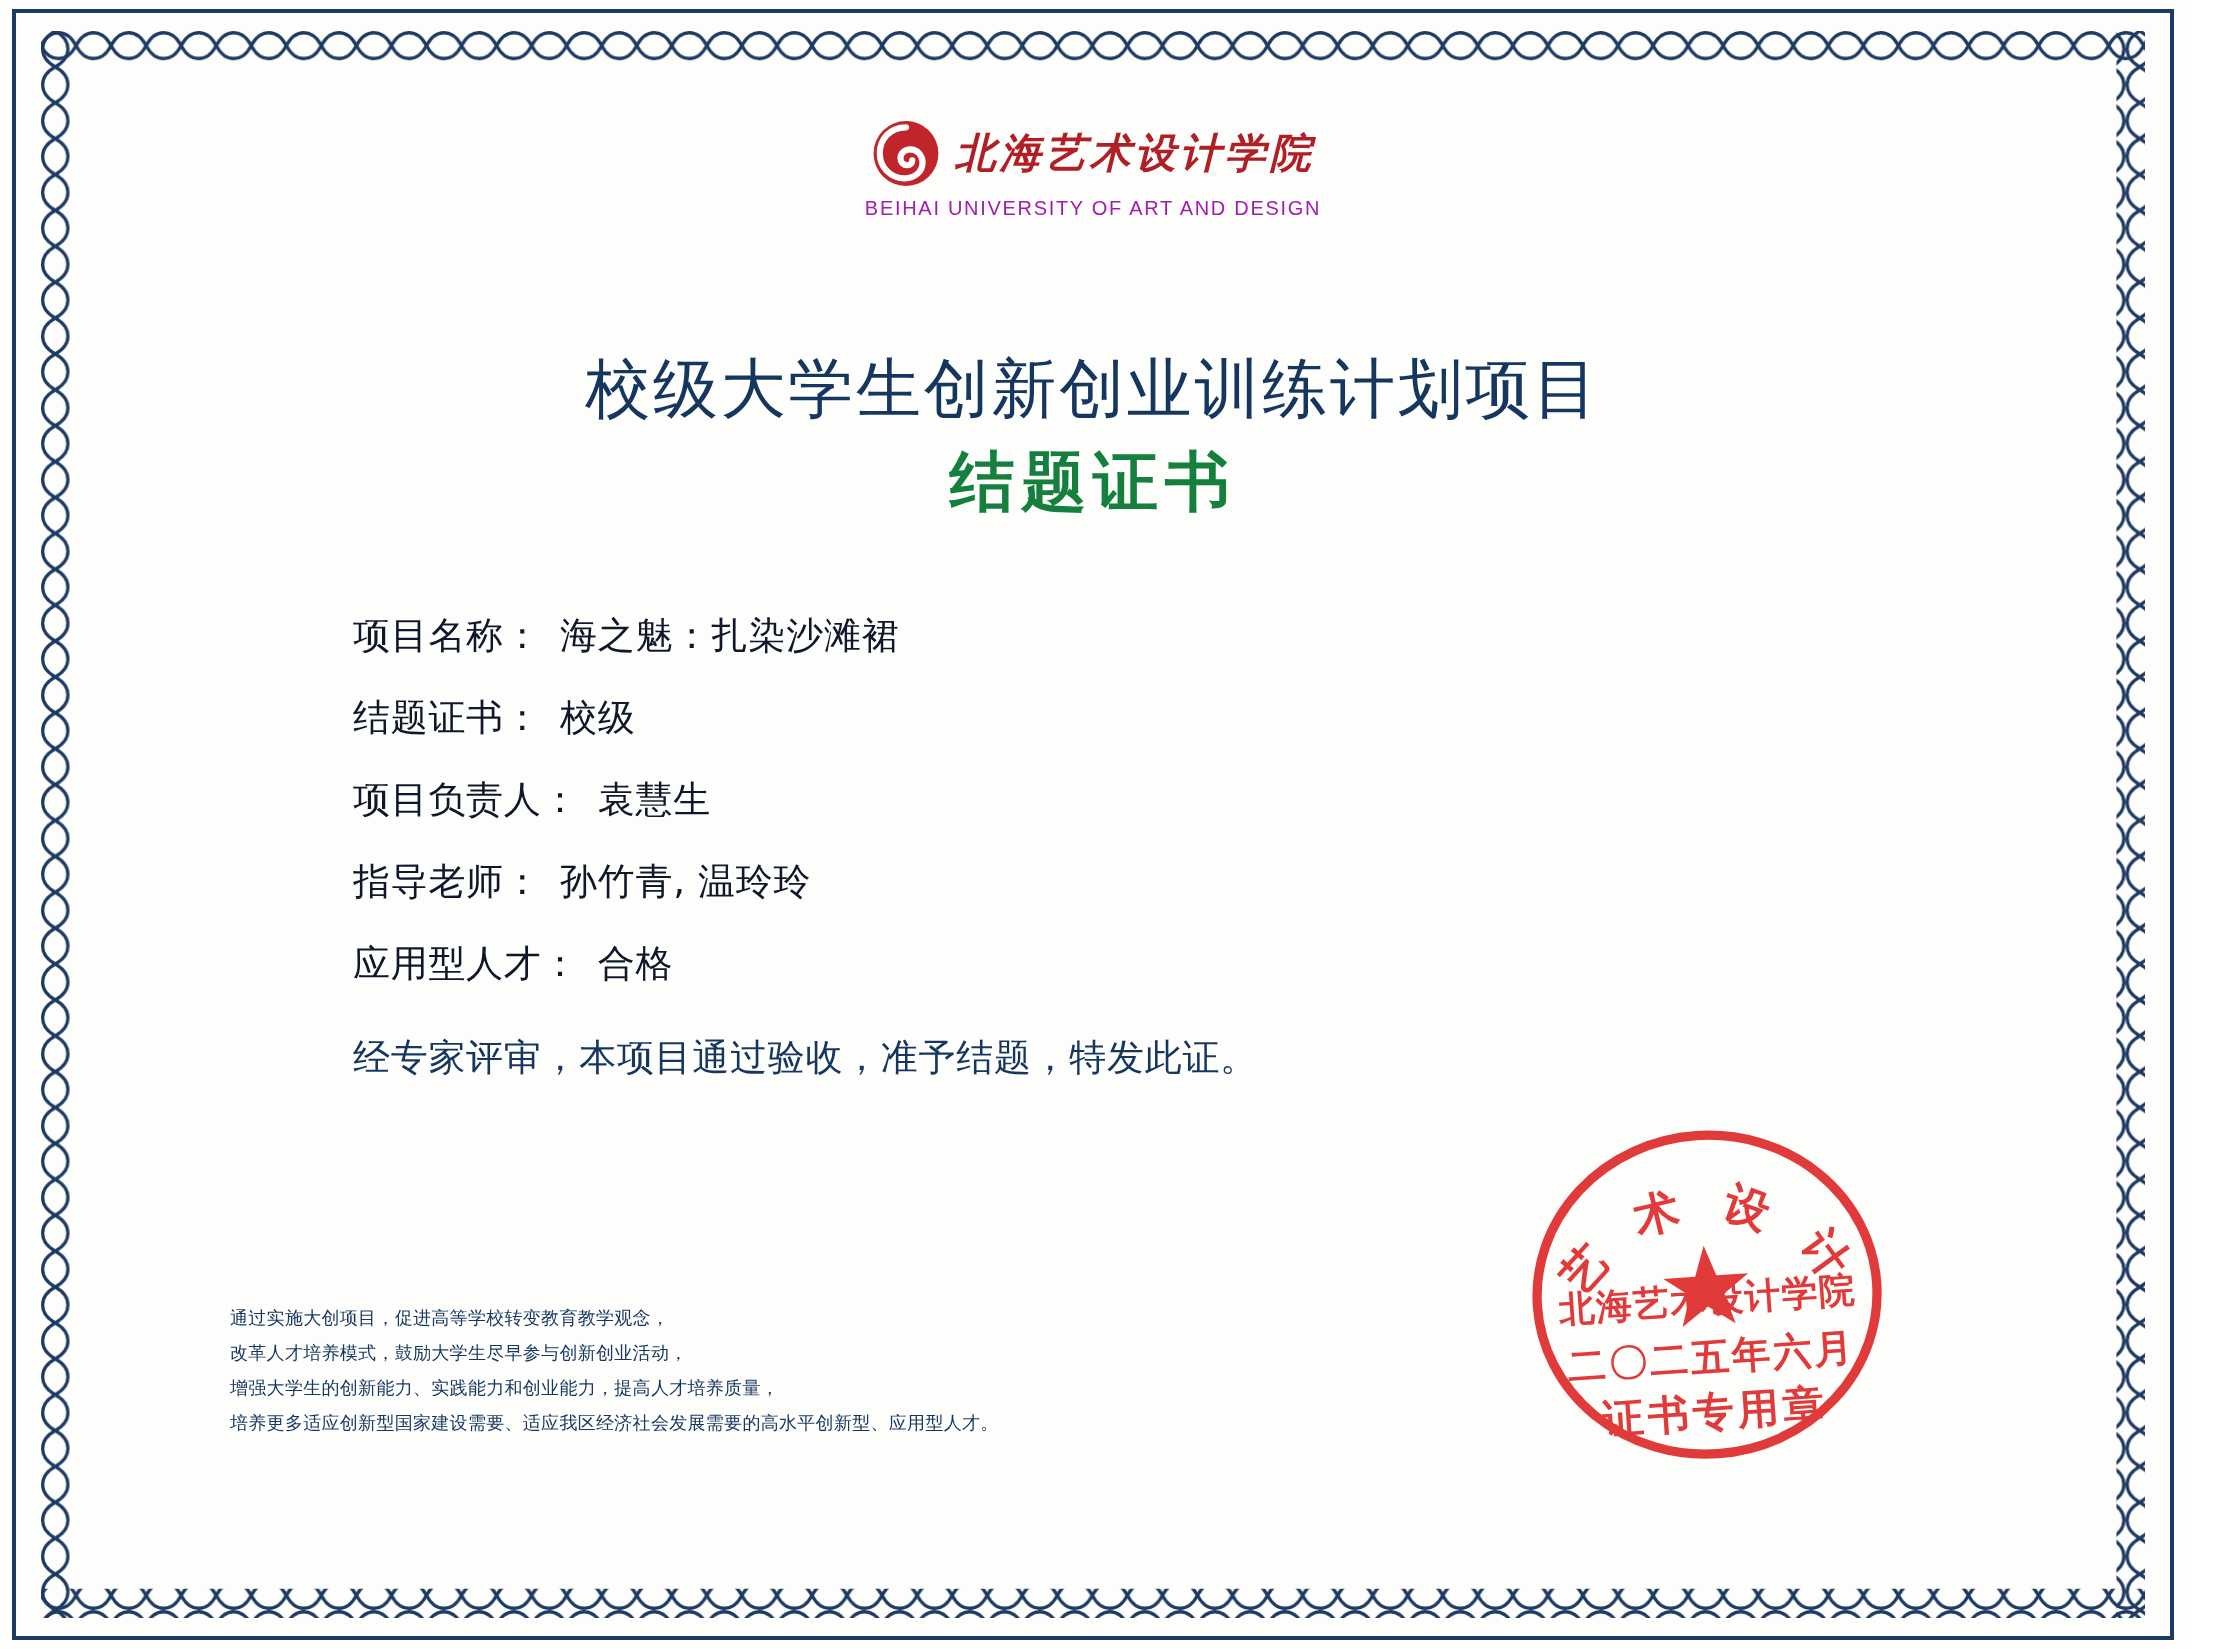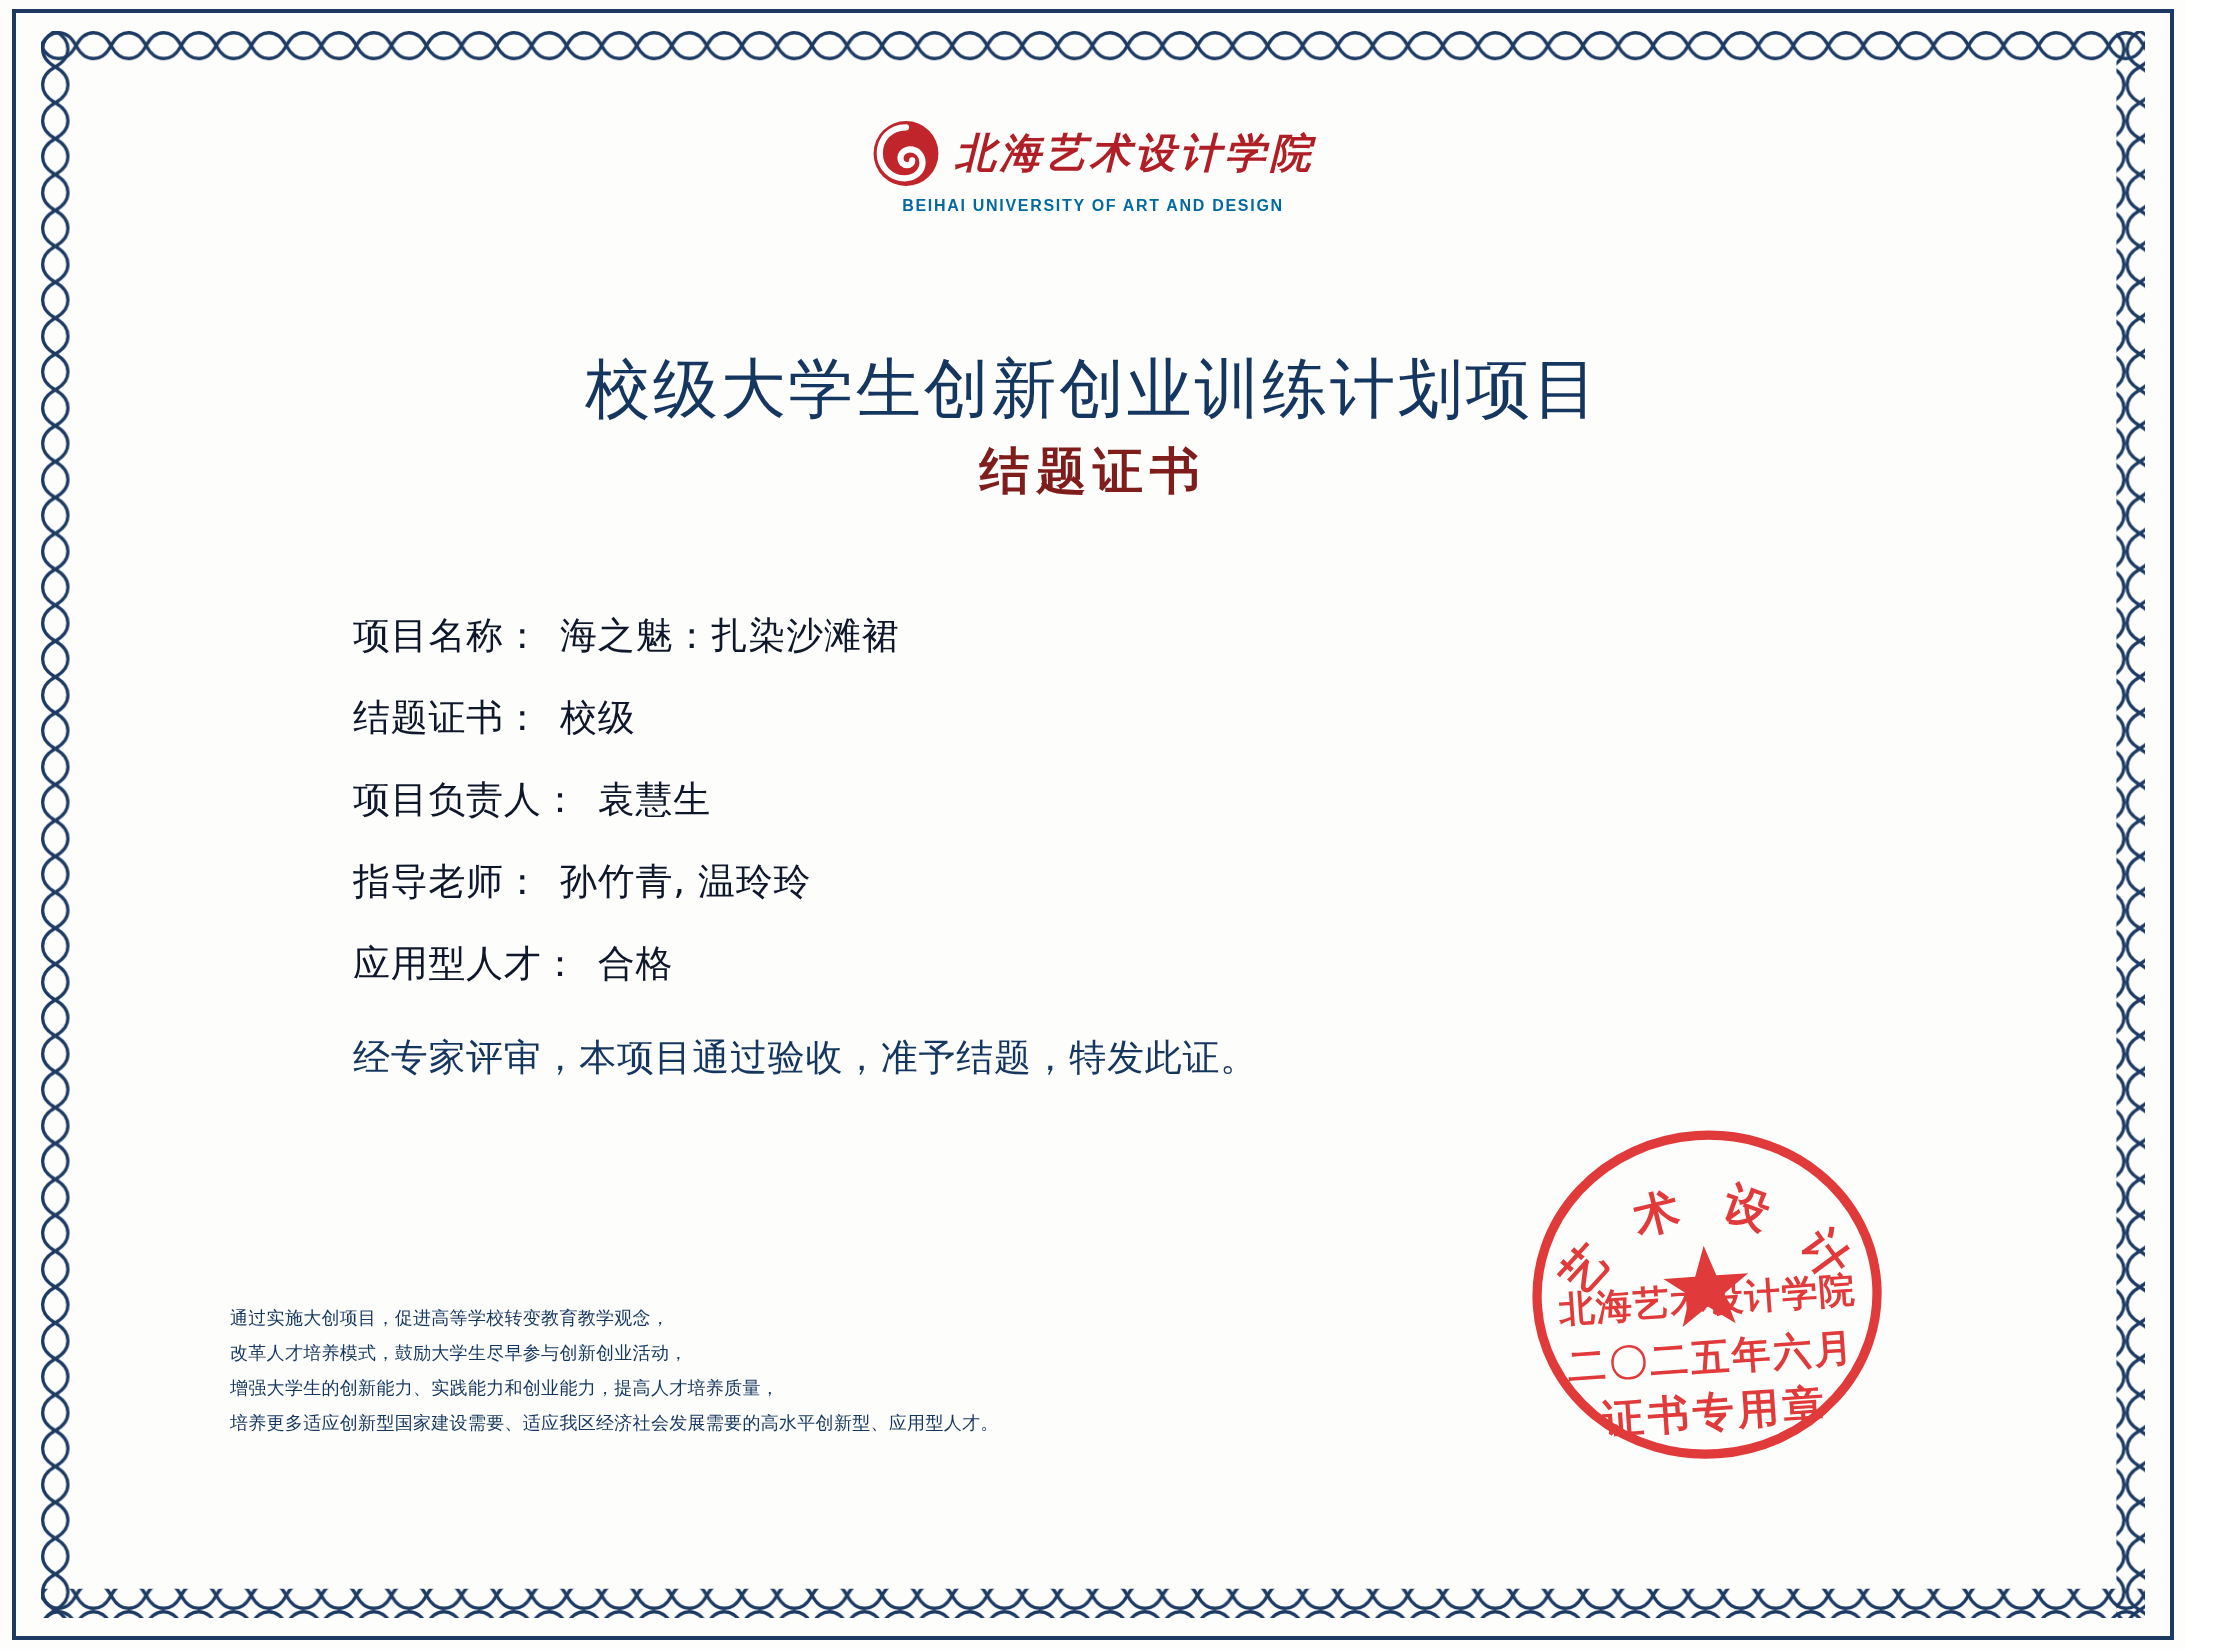--- a/index.html
+++ b/index.html
@@ -71,24 +71,24 @@
     font-size: 41px;
     font-weight: bold;
     color: #b01e26;
     letter-spacing: 4px;
     font-style: italic;
     white-space: nowrap;
     line-height: 1;
   }
   .logo-en {
     margin-top: 9.3px;
-    font-size: 16px;
+    font-size: 20px;
     letter-spacing: 1.7px;
-    color: #0369a1;
-    font-weight: bold;
+    color: #a21caf;
+    font-weight: normal;
     white-space: nowrap;
   }
 
   
   .title-main {
     position: absolute;
     top: 259px;
     width: 100%;
     text-align: center;
     font-family: "DejaVu Serif", serif;
@@ -98,22 +98,22 @@
     letter-spacing: 2.7px;
     white-space: nowrap;
   }
   .title-sub {
     position: absolute;
     top: 352px;
     width: 100%;
     text-align: center;
     font-family: "DejaVu Serif", serif;
     font-weight: bold;
-    font-size: 50px;
-    color: #7f1d1d;
+    font-size: 65px;
+    color: #15803d;
     letter-spacing: 6.7px;
     white-space: nowrap;
   }
 
   
   .fields {
     position: absolute;
     top: 525px;
     left: 253px;
     right: 133px;

